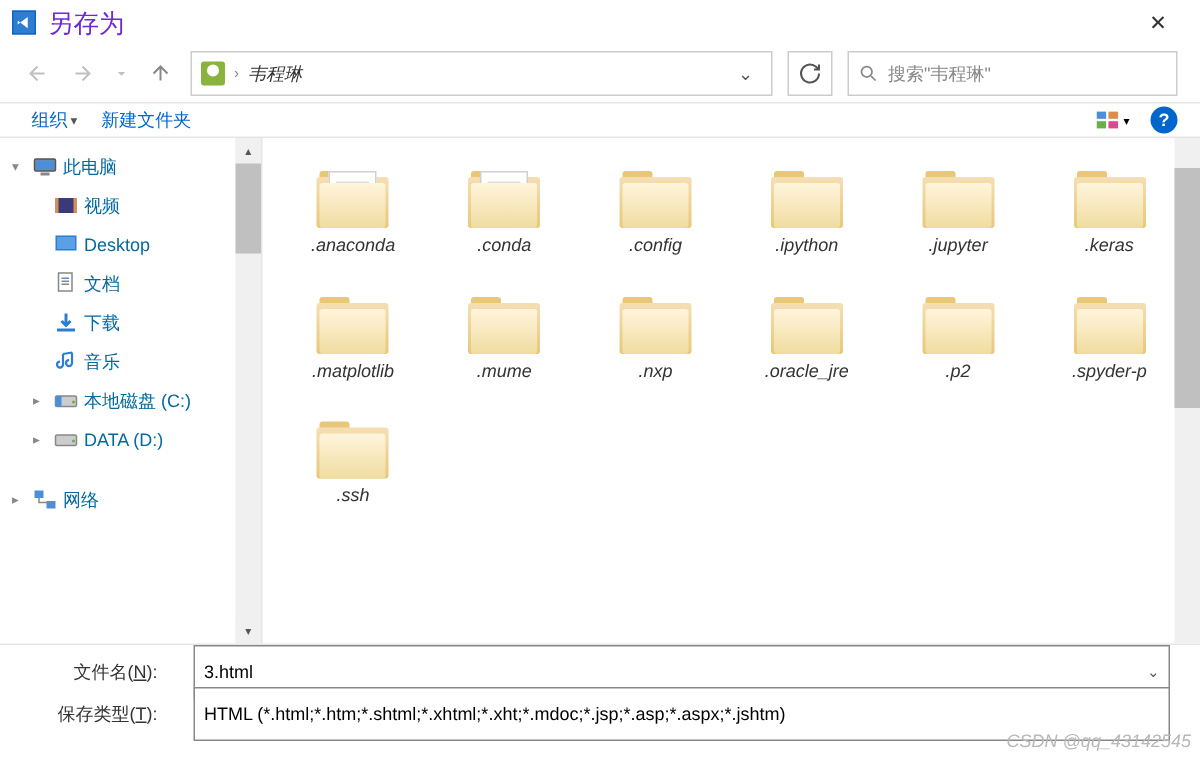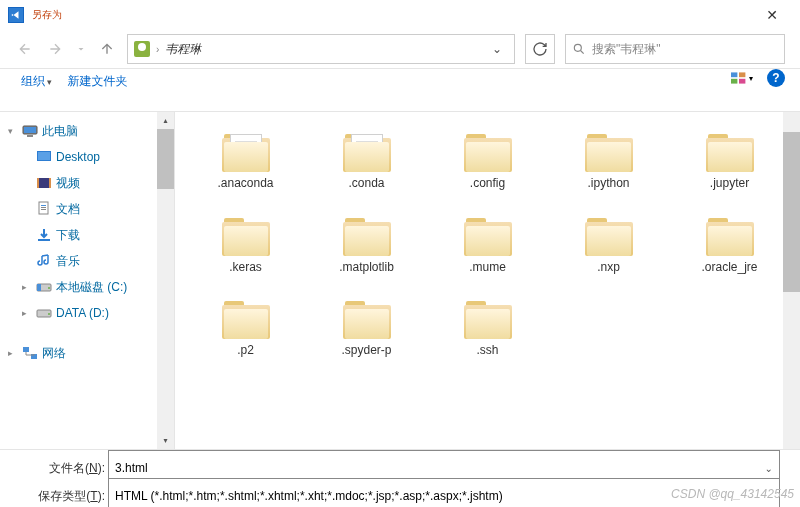--- a/index.html
+++ b/index.html
@@ -1,38 +1,38 @@
 <!DOCTYPE html>
 <html><head>
 <meta charset="utf-8">
 <style>
 * { margin:0; padding:0; box-sizing:border-box; font-family:"Microsoft YaHei","Segoe UI",sans-serif; font-size:12px; }
 body { width:800px; height:507px; background:#fff; overflow:hidden; position:relative; }
 
 .titlebar { height:30px; display:flex; align-items:center; padding:0 8px; }
 .titlebar .tb-icon { width:16px; height:16px; background:#2d7dd2; margin-right:8px; display:flex; align-items:center; justify-content:center; border:1px solid #1565c0; }
 .titlebar .tb-icon svg { width:10px; height:10px; }
-.titlebar .title { flex:1; font-size:10px; color:#c2410c; }
+.titlebar .title { flex:1; font-size:17px; color:#6d28d9; }
 .titlebar .close { width:40px; text-align:center; font-size:14px; color:#333; cursor:pointer; }
 
 .navbar { height:38px; display:flex; align-items:center; padding:0 15px; gap:10px; }
 .nav-arrow { width:20px; height:20px; display:flex; align-items:center; justify-content:center; color:#c0c0c0; cursor:pointer; }
 .nav-arrow svg, .refresh svg { width:16px; height:16px; }
 .nav-arrow.up { color:#888; }
 .crumb-box { flex:1; height:30px; border:1px solid #ccc; display:flex; align-items:center; padding:0 6px; gap:6px; }
 .crumb-icon { width:16px; height:16px; background:#8ab23f; border-radius:2px; position:relative; }
 .crumb-icon::after { content:''; position:absolute; width:8px; height:8px; background:#fff; border-radius:50%; top:2px; left:4px; }
 .crumb-sep { color:#888; font-size:10px; }
 .crumb-text { color:#333;font-style:italic; }
 .crumb-drop { margin-left:auto; color:#555; padding:0 6px; }
 .refresh { width:30px; height:30px; border:1px solid #ccc; display:flex; align-items:center; justify-content:center; color:#555; }
 .search-box { width:220px; height:30px; border:1px solid #ccc; display:flex; align-items:center; padding:0 6px; gap:6px; color:#888; }
 .search-box svg { width:14px; height:14px; }
 
-.toolbar { height:44px; border-top:1px solid #e5e5e5; border-bottom:1px solid #e5e5e5; display:flex; align-items:flex-start; padding:0 15px; gap:4px; }
+.toolbar { height:24px; border-top:1px solid #e5e5e5; border-bottom:1px solid #e5e5e5; display:flex; align-items:center; padding:0 15px; gap:4px; }
 .tool-btn { color:#0066cc; padding:4px 6px; cursor:pointer; display:flex; align-items:center; gap:2px; }
 .tool-btn .dd { font-size:9px; color:#555; }
 .toolbar .spacer { flex:1; }
 .view-ico { width:22px; height:18px; display:flex; align-items:center; justify-content:center; }
 .help-ico { width:18px; height:18px; border-radius:50%; background:#0066cc; color:#fff; display:flex; align-items:center; justify-content:center; font-weight:bold; margin-left:10px; }
 
 .main { display:flex; height:337px; }
 .sidebar { width:175px; border-right:1px solid #e5e5e5; padding:6px 0; overflow-y:auto; position:relative; }
 .sb-scroll { position:absolute; right:0; top:0; width:17px; height:100%; background:#f0f0f0; }
 .sb-thumb { position:absolute; right:0; top:0; width:17px; height:60px; background:#c0c0c0; }
@@ -40,32 +40,32 @@
 .sb-arrow.up { top:0; } .sb-arrow.dn { bottom:0; }
 .tree-item { display:flex; align-items:center; height:26px; padding-left:8px; gap:4px; cursor:pointer; }
 .tree-item.l1 { padding-left:22px; }
 .tree-item .chev { width:10px; color:#888; font-size:9px; }
 .tree-item .ico { width:16px; height:16px; display:flex; align-items:center; justify-content:center; }
 .tree-text { color:#0369a1; }
 
 .filepane { flex:1; overflow:auto; position:relative; }
 .fp-scroll { position:absolute; right:0; top:0; width:17px; height:100%; background:#f0f0f0; }
 .fp-thumb { position:absolute; top:20px; width:17px; height:160px; background:#c0c0c0; }
-.files { display:grid; grid-template-columns:repeat(5,1fr); padding:20px 10px; gap:24px 0; }
+.files { display:grid; grid-template-columns:repeat(6,1fr); padding:20px 10px; gap:24px 0;font-style:italic; }
 .file-item { display:flex; flex-direction:column; align-items:center; gap:4px; cursor:pointer; }
 .folder-ico { width:48px; height:40px; position:relative; }
 .folder-back { position:absolute; width:48px; height:34px; bottom:0; background:linear-gradient(#f5deb3,#e8c878); border-radius:2px; }
 .folder-tab { position:absolute; width:20px; height:8px; top:2px; left:2px; background:#e8c878; border-radius:2px 2px 0 0; }
 .folder-front { position:absolute; width:44px; height:30px; bottom:0; left:2px; background:linear-gradient(#fff5dc,#f0dca0); border-radius:2px; }
 .folder-paper { position:absolute; width:32px; height:36px; top:2px; left:8px; background:#fff; border:1px solid #d0d0d0; }
 .folder-paper::before { content:''; position:absolute; top:6px; left:4px; right:4px; height:2px; background:#ddd; box-shadow:0 4px #ddd,0 8px #ddd,0 12px #ddd; }
 .file-name { text-align:center; color:#333; max-width:110px; line-height:1.3; word-break:break-all; }
 
 .bottom { height:70px; padding:4px 20px; border-top:1px solid #e5e5e5; }
-.form-row { display:flex; align-items:center; height:28px; gap:3px; }
+.form-row { display:flex; align-items:center; height:28px; gap:24px; }
 .form-label { width:85px; text-align:right; color:#333; }
 .form-label .ul { text-decoration:underline; }
 .form-input { flex:1; height:36px; border:1px solid #888; padding:0 6px; display:flex; align-items:center; justify-content:space-between; background:#fff; }
 .form-input .dd { color:#555; font-size:10px; }
 
 .watermark { position:absolute; right:6px; bottom:6px; color:#b8b8b8; font-size:12px; font-style:italic; }
 </style>
 </head>
 <body>
 
@@ -155,36 +155,36 @@
               <rect x="2" y="4" width="12" height="6" fill="#4a90d9"></rect>
               <rect x="5" y="12" width="6" height="2" fill="#888"></rect>
             </svg>
           </span>
           <span class="tree-text">此电脑</span>
         </div>
         <div class="tree-item l1">
           <span class="chev"></span>
           <span class="ico">
             <svg width="16" height="16" viewBox="0 0 16 16">
-              <rect x="1" y="2" width="14" height="10" fill="#2d7dd2"></rect>
-              <rect x="2" y="3" width="12" height="8" fill="#5aa0e6"></rect>
-            </svg>
-          </span>
-          <span class="tree-text">Desktop</span>
-        </div>
-        <div class="tree-item l1">
-          <span class="chev"></span>
-          <span class="ico">
-            <svg width="16" height="16" viewBox="0 0 16 16">
               <rect x="1" y="3" width="14" height="10" fill="#3a3a7a"></rect>
               <rect x="1" y="3" width="2" height="10" fill="#d98f4a"></rect>
               <rect x="13" y="3" width="2" height="10" fill="#d98f4a"></rect>
             </svg>
           </span>
           <span class="tree-text">视频</span>
+        </div>
+        <div class="tree-item l1">
+          <span class="chev"></span>
+          <span class="ico">
+            <svg width="16" height="16" viewBox="0 0 16 16">
+              <rect x="1" y="2" width="14" height="10" fill="#2d7dd2"></rect>
+              <rect x="2" y="3" width="12" height="8" fill="#5aa0e6"></rect>
+            </svg>
+          </span>
+          <span class="tree-text">Desktop</span>
         </div>
         <div class="tree-item l1">
           <span class="chev"></span>
           <span class="ico">
             <svg width="16" height="16" viewBox="0 0 16 16">
               <rect x="3" y="1" width="9" height="12" fill="#fff" stroke="#888"></rect>
               <rect x="5" y="4" width="5" height="1" fill="#4a90d9"></rect>
               <rect x="5" y="6" width="5" height="1" fill="#888"></rect>
               <rect x="5" y="8" width="5" height="1" fill="#888"></rect>
             </svg>

